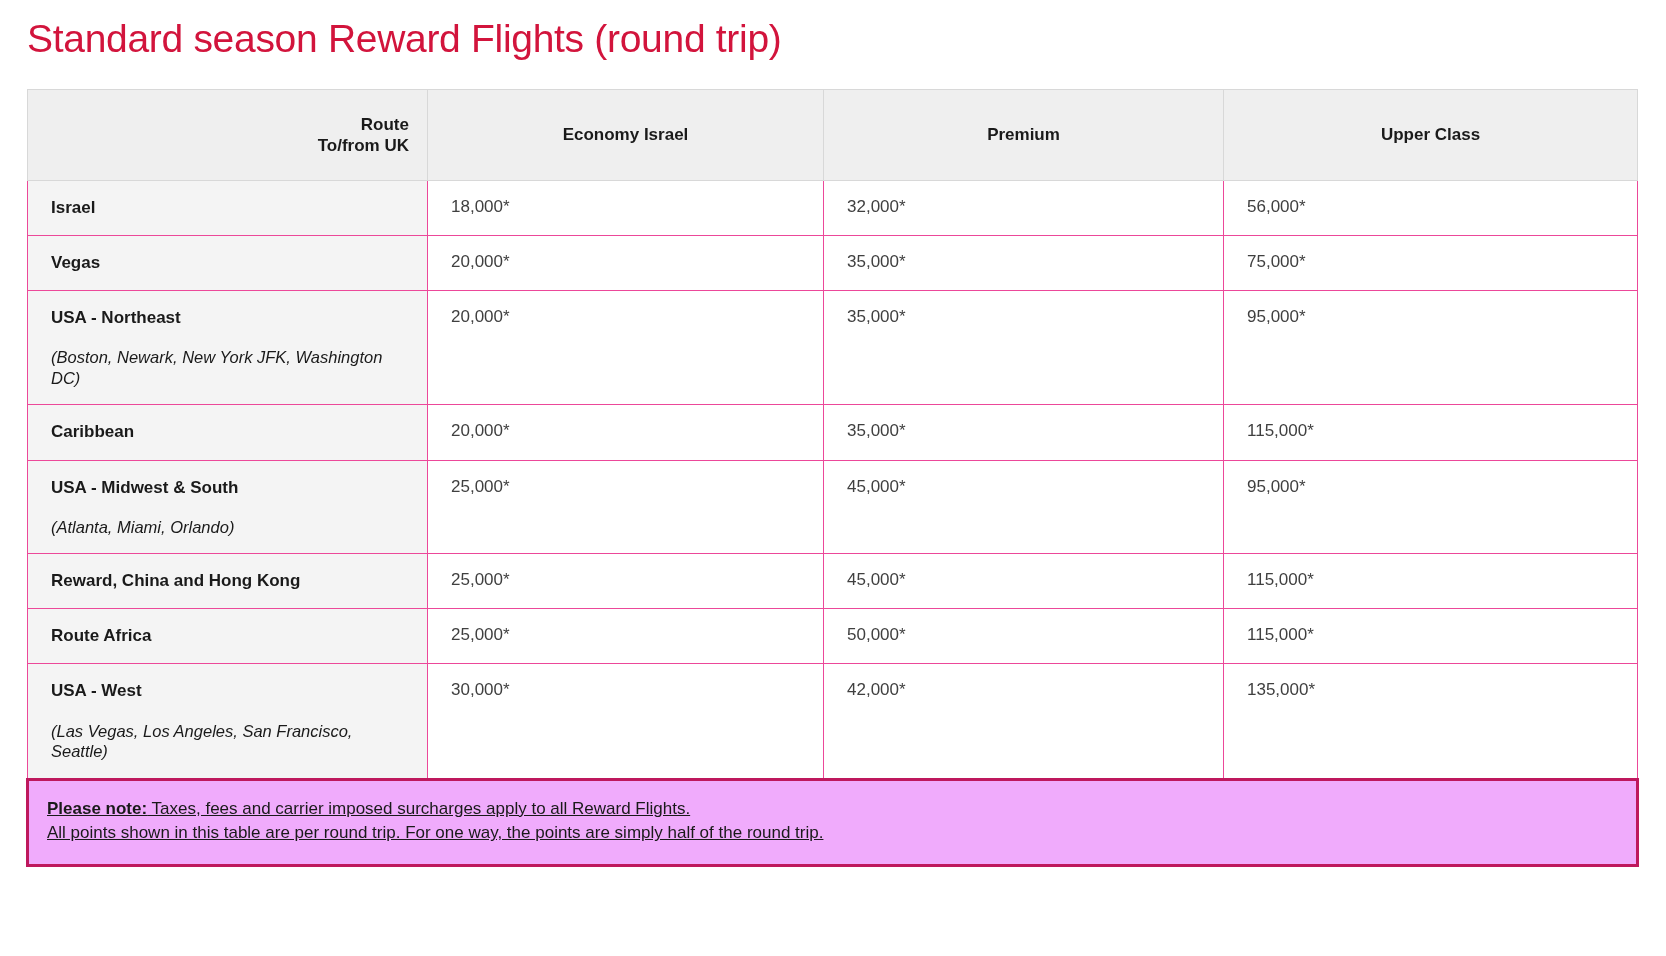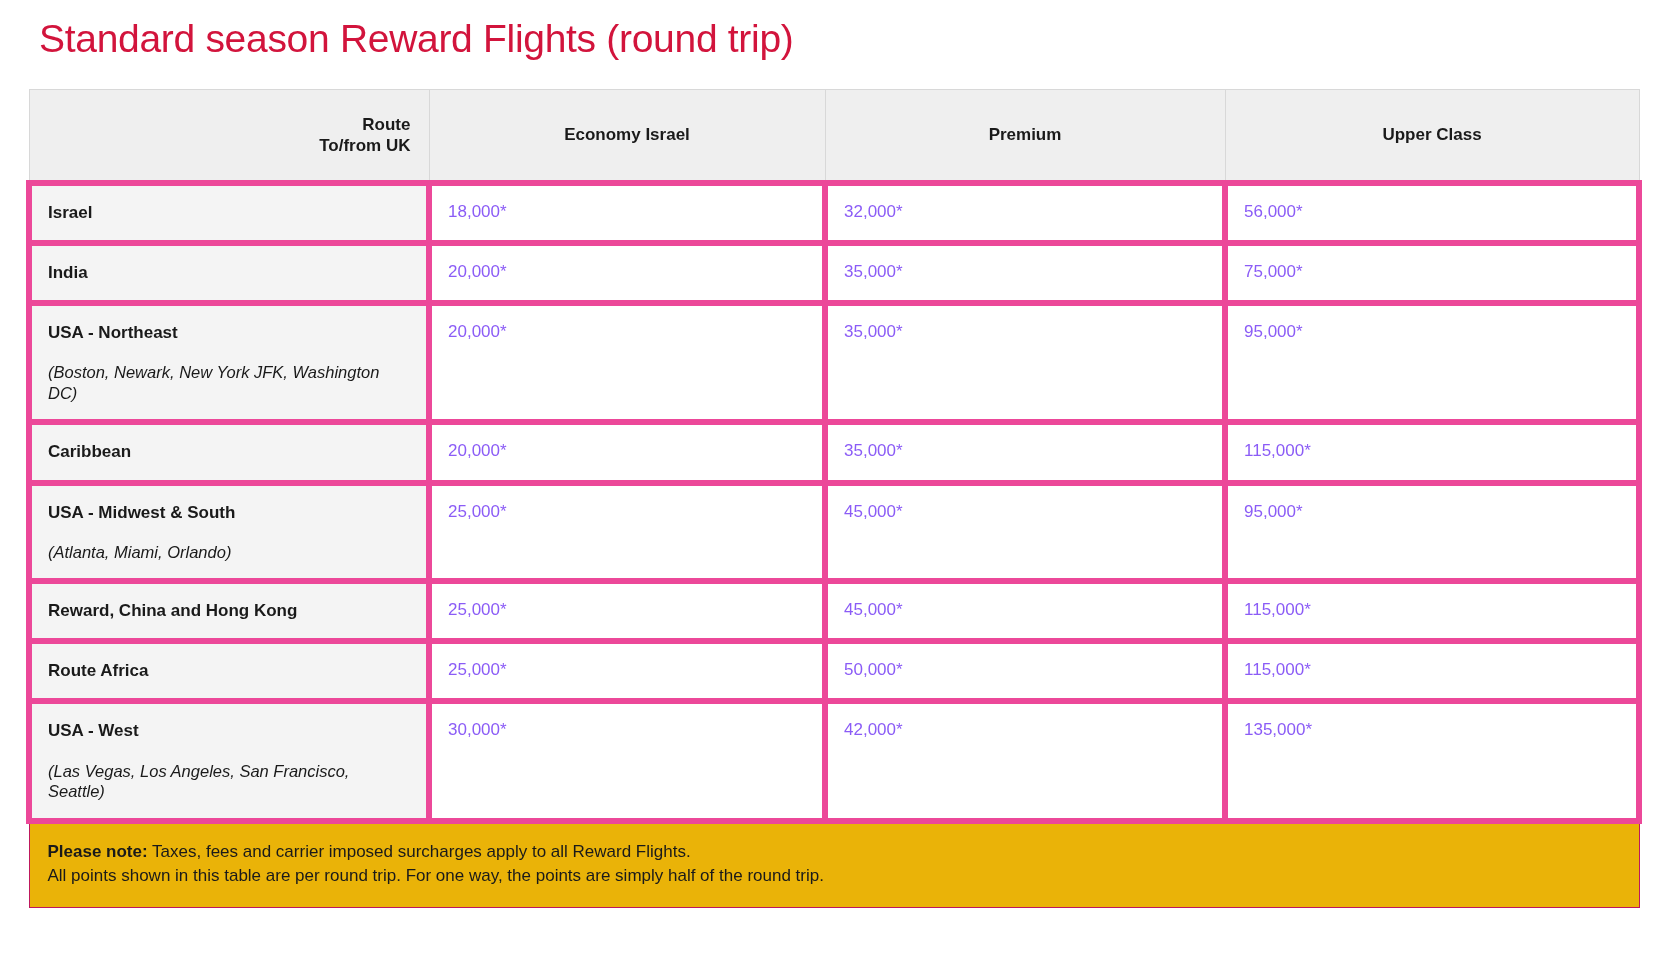--- a/index.html
+++ b/index.html
@@ -16,21 +16,21 @@
   }
   .page {
     padding: 18px 26px 0 26px;
     box-sizing: border-box;
   }
   .page-title {
     color: #d2143c;
     font-size: 39px;
     font-weight: 400;
     letter-spacing: -0.3px;
-    margin: 0 0 28px 13px;
+    margin: 0 0 28px 1px;
     line-height: 1.1;
   }
   table.reward-table {
     border-collapse: collapse;
     width: 1610px;
     table-layout: fixed;
     border: 1px solid #d8d8d8;
   }
   table.reward-table col.c-route  { width: 400px; }
   table.reward-table col.c-eco    { width: 396px; }
@@ -48,49 +48,50 @@
     padding: 0 18px;
   }
   thead th.route-head {
     text-align: right;
     line-height: 1.25;
   }
   thead th.centered {
     text-align: center;
   }
   tbody td {
-    border: 6px solid #ec4899;
+    border: 1px solid #ec4899;
     font-size: 17px;
-    padding: 16px 16px;
+    padding: 16px 23px;
     vertical-align: top;
     background: #ffffff;
   }
   tbody td.route-cell {
     background: #f4f4f4;
     font-weight: bold;
     line-height: 1.3;
   }
   tbody td.route-cell .sub {
     font-weight: normal;
     font-style: italic;
     display: block;
     font-size: 16.5px;
     line-height: 1.25;
     margin-top: 18px;
   }
   tbody td.value-cell {
-    color: #8b5cf6;
+    color: #404040;
     font-weight: normal;
   }
   .note-row td {
-    border: 1px solid #be185d;
-    background: #eab308;
+    border: 3px solid #be185d;
+    background: #f0abfc;
     padding: 16px 18px 18px 18px;
     font-size: 17px;
     line-height: 1.45;
+    text-decoration: underline;
   }
   .note-row strong { font-weight: bold; }
   .note-line { display: block; }
 </style>
 </head>
 <body>
 
 <div class="page">
 
   <h1 class="page-title">Standard season Reward Flights (round trip)</h1>
@@ -119,21 +120,21 @@
         <td class="route-cell">
           <span>Israel</span>
         </td>
         <td class="value-cell">18,000*</td>
         <td class="value-cell">32,000*</td>
         <td class="value-cell">56,000*</td>
       </tr>
 
       <tr>
         <td class="route-cell">
-          <span>India</span>
+          <span>Vegas</span>
         </td>
         <td class="value-cell">20,000*</td>
         <td class="value-cell">35,000*</td>
         <td class="value-cell">75,000*</td>
       </tr>
 
       <tr>
         <td class="route-cell">
           <span>USA - Northeast</span>
           <span class="sub">(Boston, Newark, New York JFK, Washington DC)</span>

